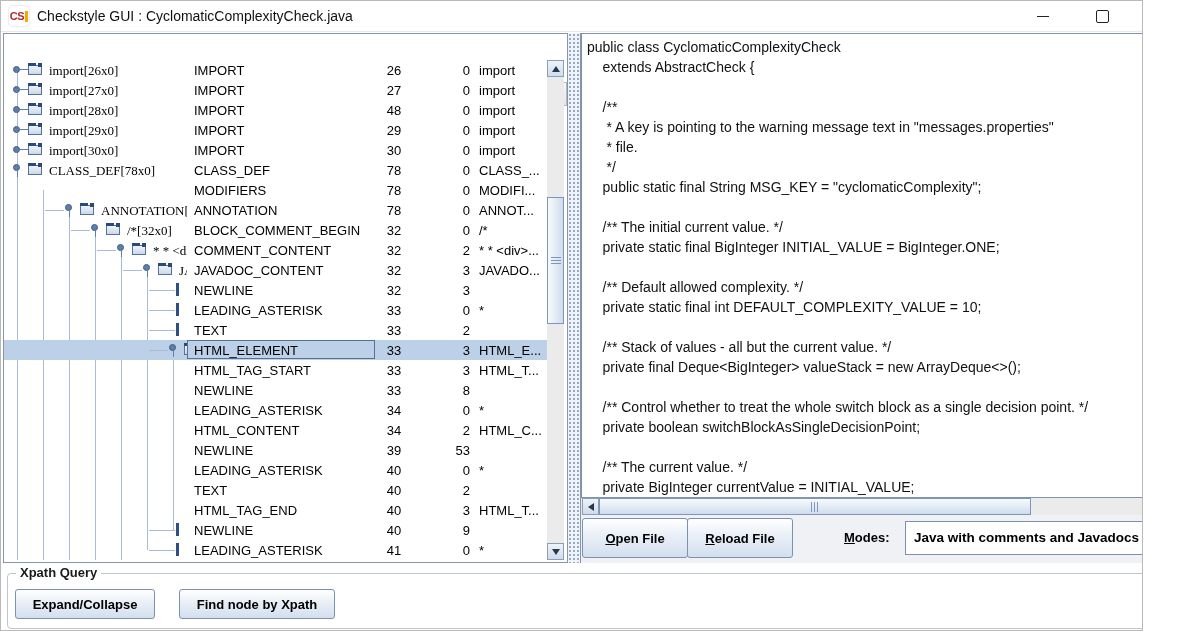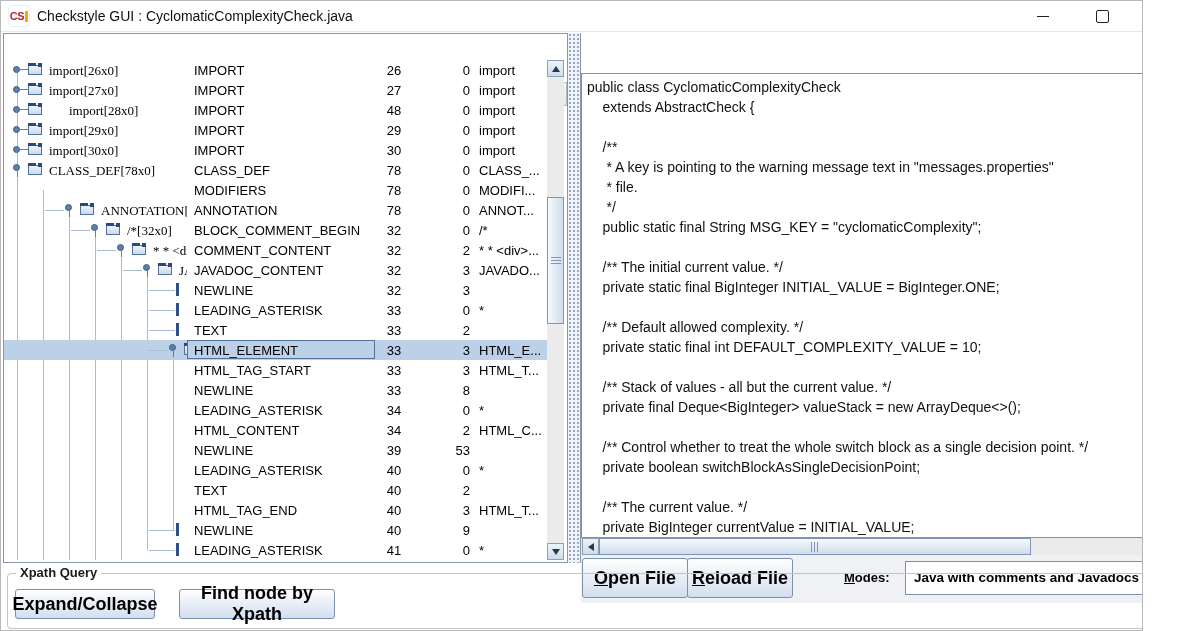--- a/index.html
+++ b/index.html
@@ -58,30 +58,30 @@
           background:linear-gradient(to right,#f7fafc,#cfdcec);display:flex;align-items:center;justify-content:center;}
   .thumbh{position:absolute;box-sizing:border-box;border:1px solid #7e96bb;
           background:linear-gradient(to bottom,#f7fafc,#cfdcec);display:flex;align-items:center;justify-content:center;}
   .gripv{width:10px;height:8px;background:repeating-linear-gradient(to bottom,#7e96bb 0 1px,transparent 1px 3px);}
   .griph{width:8px;height:10px;background:repeating-linear-gradient(to right,#7e96bb 0 1px,transparent 1px 3px);}
   
   #splitter{position:absolute;left:567px;top:32px;width:13px;height:530px;background:#f0f3f7;
             background-image:radial-gradient(circle,#96abcc 0.8px,transparent 1px);background-size:4px 4px;
             border-right:1px solid #8795a5;box-sizing:border-box;}
   
-  #rightpanel{position:absolute;left:580px;top:32px;width:606px;height:530px;background:#eff1f4;margin-top:40px;}
+  #rightpanel{position:absolute;left:580px;top:32px;width:606px;height:530px;background:#eff1f4;}
   #codearea{position:absolute;left:0;top:0;width:606px;height:465px;background:#fff;
             border:1px solid #7f93ab;box-sizing:border-box;overflow:hidden;}
   #codelines{position:absolute;left:5px;top:3px;font-size:14px;color:#111;line-height:20px;white-space:pre;}
   #vscroll-code{position:absolute;left:588px;top:1px;width:17px;height:463px;background:#ebebeb;}
   #hscroll-code{position:absolute;left:0px;top:465px;width:606px;height:17px;background:#ebebeb;}
   #btnrow{position:absolute;left:0;top:482px;width:606px;height:48px;background:#eff1f4;}
   .btn{position:absolute;box-sizing:border-box;border:1px solid #7a92b0;border-radius:3px;
        background:linear-gradient(#ffffff,#e9eff7 45%,#d3dfee);display:flex;align-items:center;justify-content:center;
-       font-size:18px;font-weight:bold;color:#000;text-align:center;}
+       font-size:13px;font-weight:bold;color:#000;text-align:center;}
   .mn{display:block;}
   .mn::first-letter{text-decoration:underline;}
   #modeslabel{position:absolute;left:263px;top:15px;font-size:13px;font-weight:bold;color:#000;}
   #combo{position:absolute;left:324px;top:6px;width:281px;height:34px;box-sizing:border-box;
          border:1px solid #7a92b0;background:#fff;}
   #combo .val{position:absolute;left:8px;top:8px;font-size:13.5px;font-weight:bold;color:#000;white-space:nowrap;}
   #combo .arrowbtn{position:absolute;right:0;top:0;width:30px;height:32px;border-left:1px solid #7a92b0;
          background:linear-gradient(#f4f8fc,#cfdcec);display:flex;align-items:center;justify-content:center;box-sizing:border-box;}
   #combo .arrowbtn .tri-dn{border-left-width:6px;border-right-width:6px;border-top-width:8px;border-top-color:#1c2b3a;}
   
@@ -163,21 +163,21 @@
         </div>
         <div class="trow" style="top: 40px;">
           <div class="treecell">
             <div class="knob" style="left: 9px; top: 6px;"></div>
             <div class="stemr" style="left: 16px; top: 9px; width: 8px;"></div>
             <div class="folder" style="left: 24px;">
               <div class="body"></div>
               <div class="tab"></div>
               <div class="corner"></div>
             </div>
-            <span class="tlabel" style="left: 45px; margin-left: 20px;">import[28x0]</span>
+            <span class="tlabel" style="left: 45px;">import[28x0]</span>
           </div>
           <div class="tcell c-type">IMPORT</div>
           <div class="tcell c-line">48</div>
           <div class="tcell c-col">0</div>
           <div class="tcell c-text">import</div>
         </div>
         <div class="trow" style="top: 60px;">
           <div class="treecell">
             <div class="knob" style="left: 9px; top: 6px;"></div>
             <div class="stemr" style="left: 16px; top: 9px; width: 8px;"></div>

